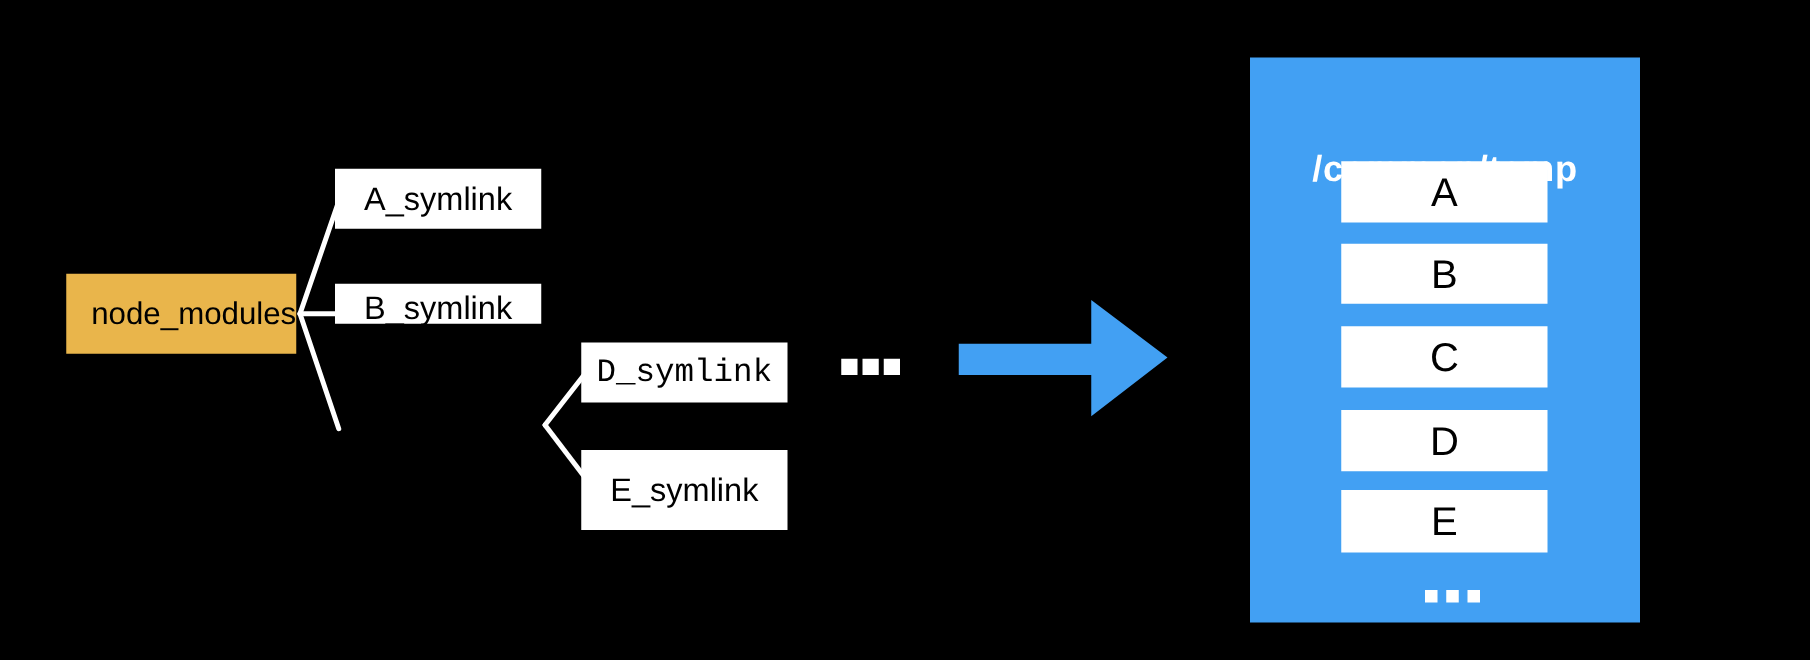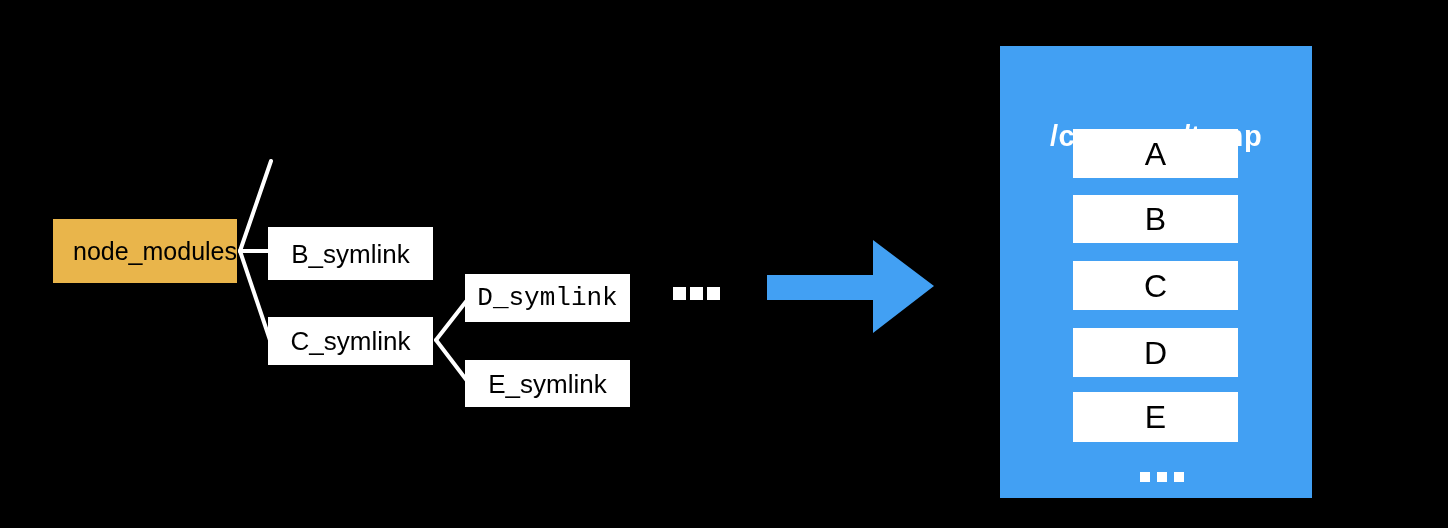--- a/index.html
+++ b/index.html
@@ -37,24 +37,24 @@
     background: #e9b54b;
     font-size: 25px;
     justify-content: flex-end;
   }
   .symlink-box {
     width: 165px;
     background: #ffffff;
     z-index: 2;
   }
   .sym-a { left: 268px; top: 135px; height: 48px; }
-  .sym-b { left: 268px; top: 227px; height: 53px; }
+  .sym-b { left: 268px; top: 227px; height: 32px; align-items: flex-end; }
   .sym-c { left: 268px; top: 317px; height: 48px; }
   .sym-d { left: 465px; top: 274px; height: 48px; font-family: Liberation Mono, monospace; }
-  .sym-e { left: 465px; top: 360px; height: 47px; }
+  .sym-e { left: 465px; top: 360px; height: 64px; }
   .dots {
     position: absolute;
     display: flex;
   }
   .dots .dot {
     background: #ffffff;
   }
   .mid-dots { left: 673px; top: 287px; gap: 4px; }
   .mid-dots .dot { width: 13px; height: 13px; }
   .panel-dots { left: 1140px; top: 472px; gap: 7px; }
@@ -106,25 +106,25 @@
       <line x1="436" y1="340" x2="468" y2="299"></line>
       <line x1="436" y1="340" x2="468" y2="382"></line>
     </g>
     <polygon points="767,275 873,275 873,240 934,286 873,333 873,300 767,300" fill="#42a0f3"></polygon>
   </svg>
 
   <div class="node-box root-box">
     <span>node_modules</span>
   </div>
 
+  <div class="node-box symlink-box sym-a">
+    <span>A_symlink</span>
+  </div>
   <div class="node-box symlink-box sym-b">
     <span>B_symlink</span>
-  </div>
-  <div class="node-box symlink-box sym-c">
-    <span>C_symlink</span>
   </div>
   <div class="node-box symlink-box sym-d">
     <span>D_symlink</span>
   </div>
   <div class="node-box symlink-box sym-e">
     <span>E_symlink</span>
   </div>
 
   <div class="dots mid-dots">
     <span class="dot"></span>

